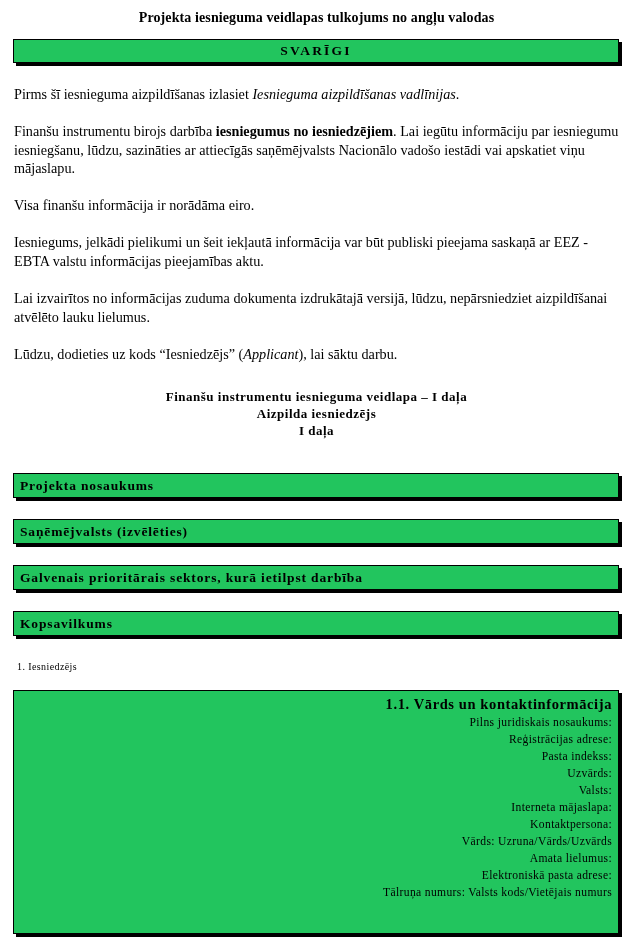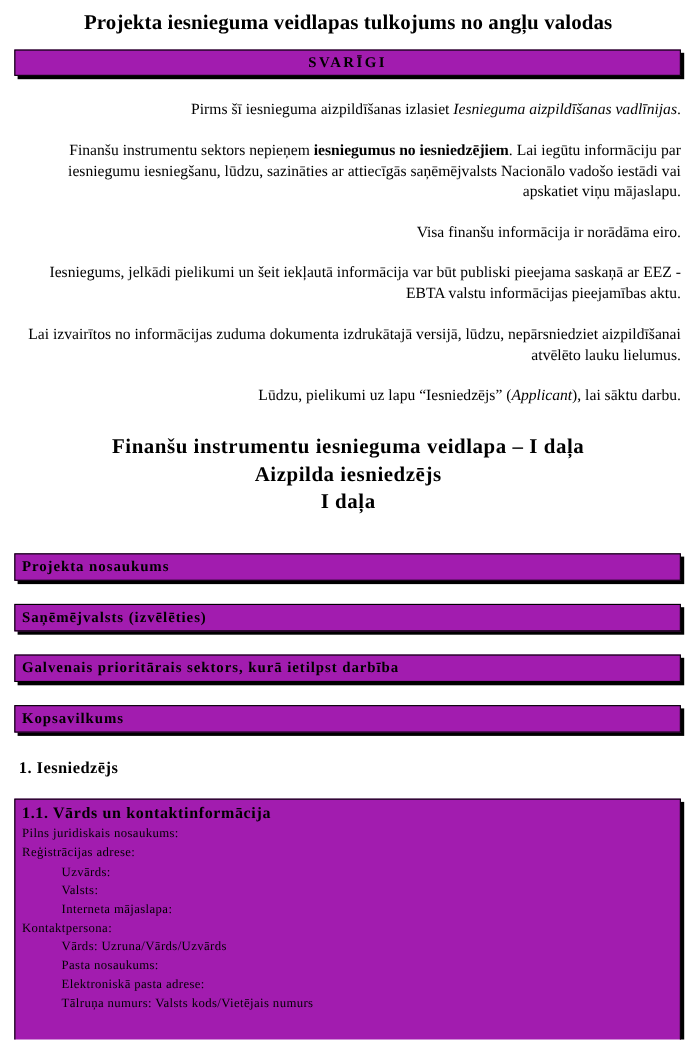--- a/index.html
+++ b/index.html
@@ -20,31 +20,31 @@
     width: 633px;
     height: 945px;
     position: relative;
     box-sizing: border-box;
   }
 
   
   .doc-title {
     text-align: center;
     font-weight: bold;
-    font-size: 19px;
+    font-size: 14px;
     letter-spacing: 0.1px;
     margin: 10px 0 0 0;
     padding: 0 20px;
     line-height: 1.2;
   }
 
   
   .shadow-box {
     position: relative;
-    background: #a21caf;
+    background: #22c55e;
     border: 1.5px solid #000000;
     box-shadow: 3px 3px 0 0 #000000;
     box-sizing: border-box;
   }
 
   .important-box {
     margin: 12px 14px 0 13px;
     height: 24px;
     display: flex;
     align-items: center;
@@ -55,34 +55,34 @@
     font-size: 13.5px;
     letter-spacing: 2.2px;
   }
 
   
   .intro {
     margin: 0;
     padding: 0 14px 0 14px;
   }
   .para {
-    text-align: right;
+    text-align: left;
     font-size: 14.2px;
     line-height: 1.33;
     margin: 18px 0 0 0;
   }
   .para.first { margin-top: 22px; }
   .para em { font-style: italic; }
   .para b { font-weight: bold; }
 
   
   .form-heading {
     text-align: center;
     font-weight: bold;
-    font-size: 19px;
+    font-size: 13px;
     line-height: 1.32;
     letter-spacing: 0.5px;
     margin: 24px 0 0 0;
   }
 
   
   .bars {
     margin-top: 34px;
   }
   .section-bar {
@@ -97,32 +97,33 @@
   }
   .section-bar-label {
     font-weight: bold;
     font-size: 13.5px;
     letter-spacing: 0.85px;
     white-space: nowrap;
   }
 
   
   .section-number-heading {
-    font-weight: bold;
-    font-size: 15px;
+    font-weight: normal;
+    font-size: 10px;
     letter-spacing: 0.4px;
     margin: 25px 0 12px 17px;
   }
 
   
   .field-box {
     margin: 18px 14px 0 13px;
     padding: 4px 6px 6px 6px;
     height: 244px;
     overflow: hidden;
+    text-align: right;
   }
   .field-box-title {
     font-weight: bold;
     font-size: 14.5px;
     letter-spacing: 0.6px;
     margin: 1px 0 1px 0;
     line-height: 1.15;
   }
   .field-line {
     font-size: 11.6px;
@@ -140,25 +141,25 @@
 <div class="page">
 
   <h1 class="doc-title">Projekta iesnieguma veidlapas tulkojums no angļu valodas</h1>
 
   <div class="shadow-box important-box">
     <span class="important-label">SVARĪGI</span>
   </div>
 
   <div class="intro">
     <p class="para first"><span>Pirms šī iesnieguma aizpildīšanas izlasiet </span><em>Iesnieguma aizpildīšanas vadlīnijas</em><span>.</span></p>
-    <p class="para"><span>Finanšu instrumentu sektors nepieņem </span><b>iesniegumus no iesniedzējiem</b><span>. Lai iegūtu informāciju par iesniegumu iesniegšanu, lūdzu, sazināties ar attiecīgās saņēmējvalsts Nacionālo vadošo iestādi vai apskatiet viņu mājaslapu.</span></p>
+    <p class="para"><span>Finanšu instrumentu birojs darbība </span><b>iesniegumus no iesniedzējiem</b><span>. Lai iegūtu informāciju par iesniegumu iesniegšanu, lūdzu, sazināties ar attiecīgās saņēmējvalsts Nacionālo vadošo iestādi vai apskatiet viņu mājaslapu.</span></p>
     <p class="para"><span>Visa finanšu informācija ir norādāma eiro.</span></p>
     <p class="para"><span>Iesniegums, jelkādi pielikumi un šeit iekļautā informācija var būt publiski pieejama saskaņā ar EEZ - EBTA valstu informācijas pieejamības aktu.</span></p>
     <p class="para"><span>Lai izvairītos no informācijas zuduma dokumenta izdrukātajā versijā, lūdzu, nepārsniedziet aizpildīšanai atvēlēto lauku lielumus.</span></p>
-    <p class="para"><span>Lūdzu, pielikumi uz lapu “Iesniedzējs” (</span><em>Applicant</em><span>), lai sāktu darbu.</span></p>
+    <p class="para"><span>Lūdzu, dodieties uz kods “Iesniedzējs” (</span><em>Applicant</em><span>), lai sāktu darbu.</span></p>
   </div>
 
   <div class="form-heading">
     <div>Finanšu instrumentu iesnieguma veidlapa – I daļa</div>
     <div>Aizpilda iesniedzējs</div>
     <div>I daļa</div>
   </div>
 
   <div class="bars">
       <div class="shadow-box section-bar">
@@ -175,24 +176,25 @@
       </div>
     </div>
 
   <div class="section-number-heading">1. Iesniedzējs</div>
 
   <div class="shadow-box field-box">
     <div class="field-box-title">1.1. Vārds un kontaktinformācija</div>
     <div id="field-list">
         <div class="field-line">Pilns juridiskais nosaukums:</div>
         <div class="field-line">Reģistrācijas adrese:</div>
+        <div class="field-line indent">Pasta indekss:</div>
         <div class="field-line indent">Uzvārds:</div>
         <div class="field-line indent">Valsts:</div>
         <div class="field-line indent">Interneta mājaslapa:</div>
         <div class="field-line">Kontaktpersona:</div>
         <div class="field-line indent">Vārds: Uzruna/Vārds/Uzvārds</div>
-        <div class="field-line indent">Pasta nosaukums:</div>
+        <div class="field-line indent">Amata lielumus:</div>
         <div class="field-line indent">Elektroniskā pasta adrese:</div>
         <div class="field-line indent">Tālruņa numurs: Valsts kods/Vietējais numurs</div>
       </div>
   </div>
 
 </div>
 
 </body></html>

